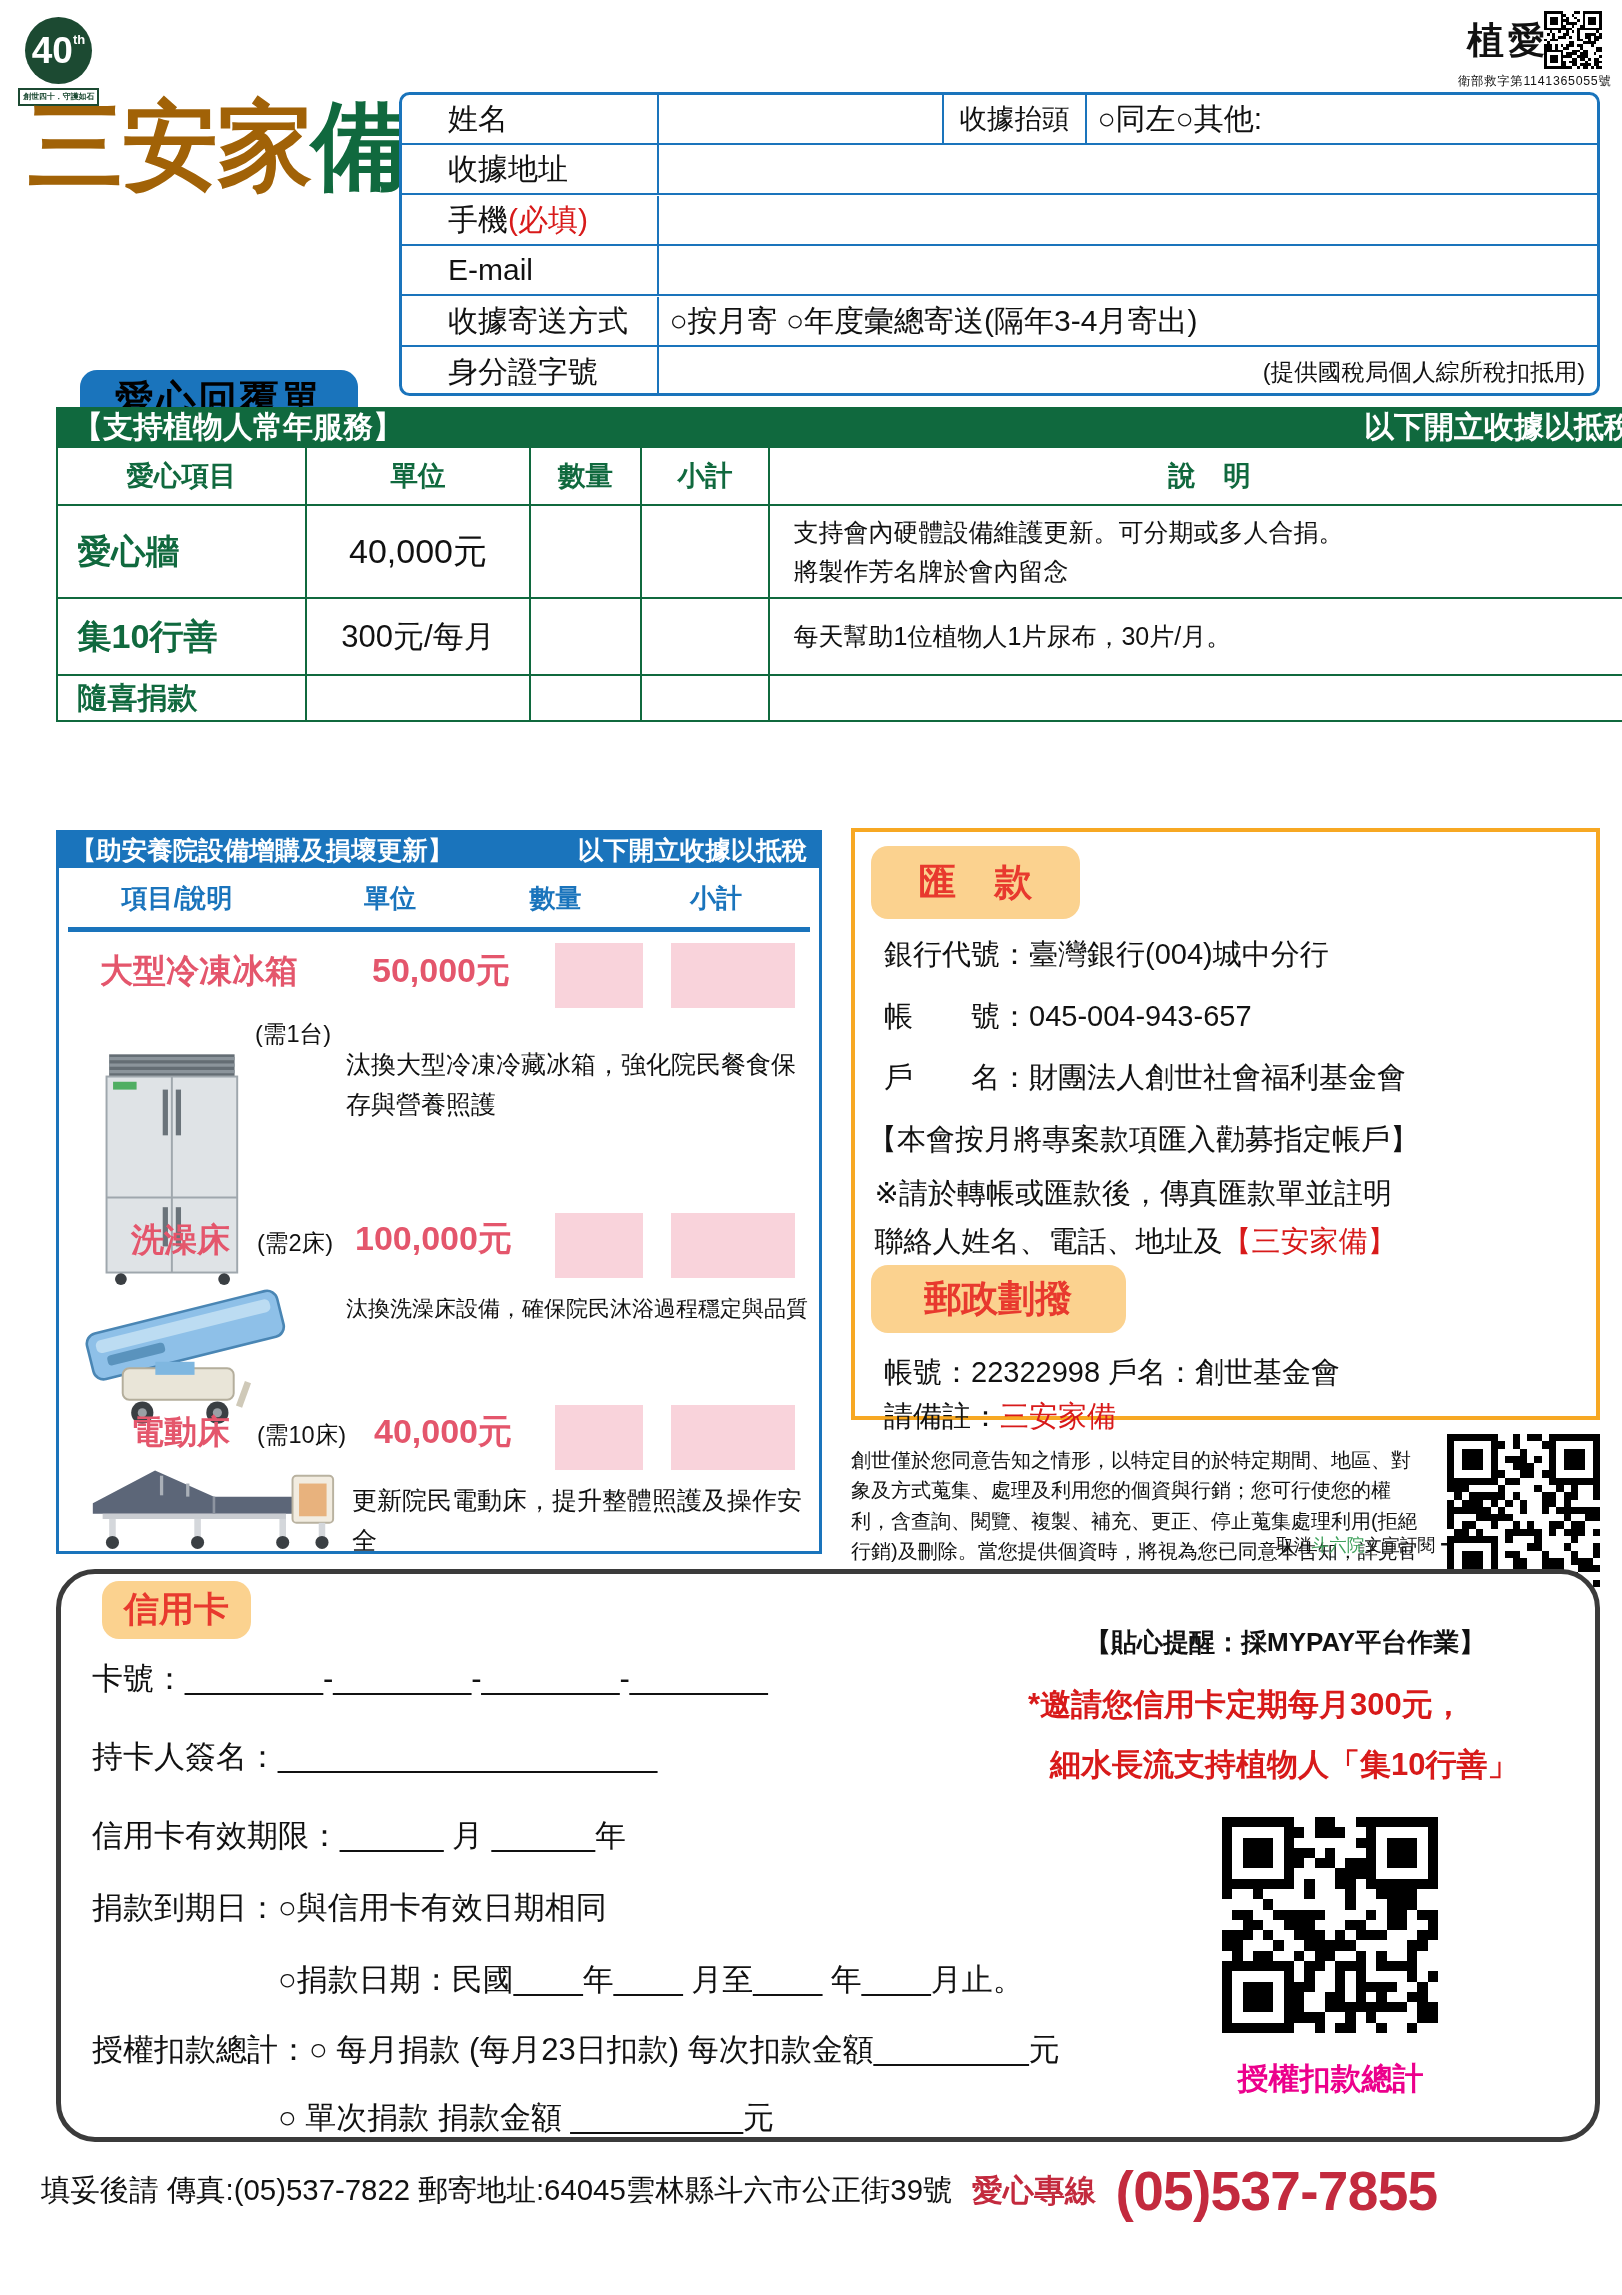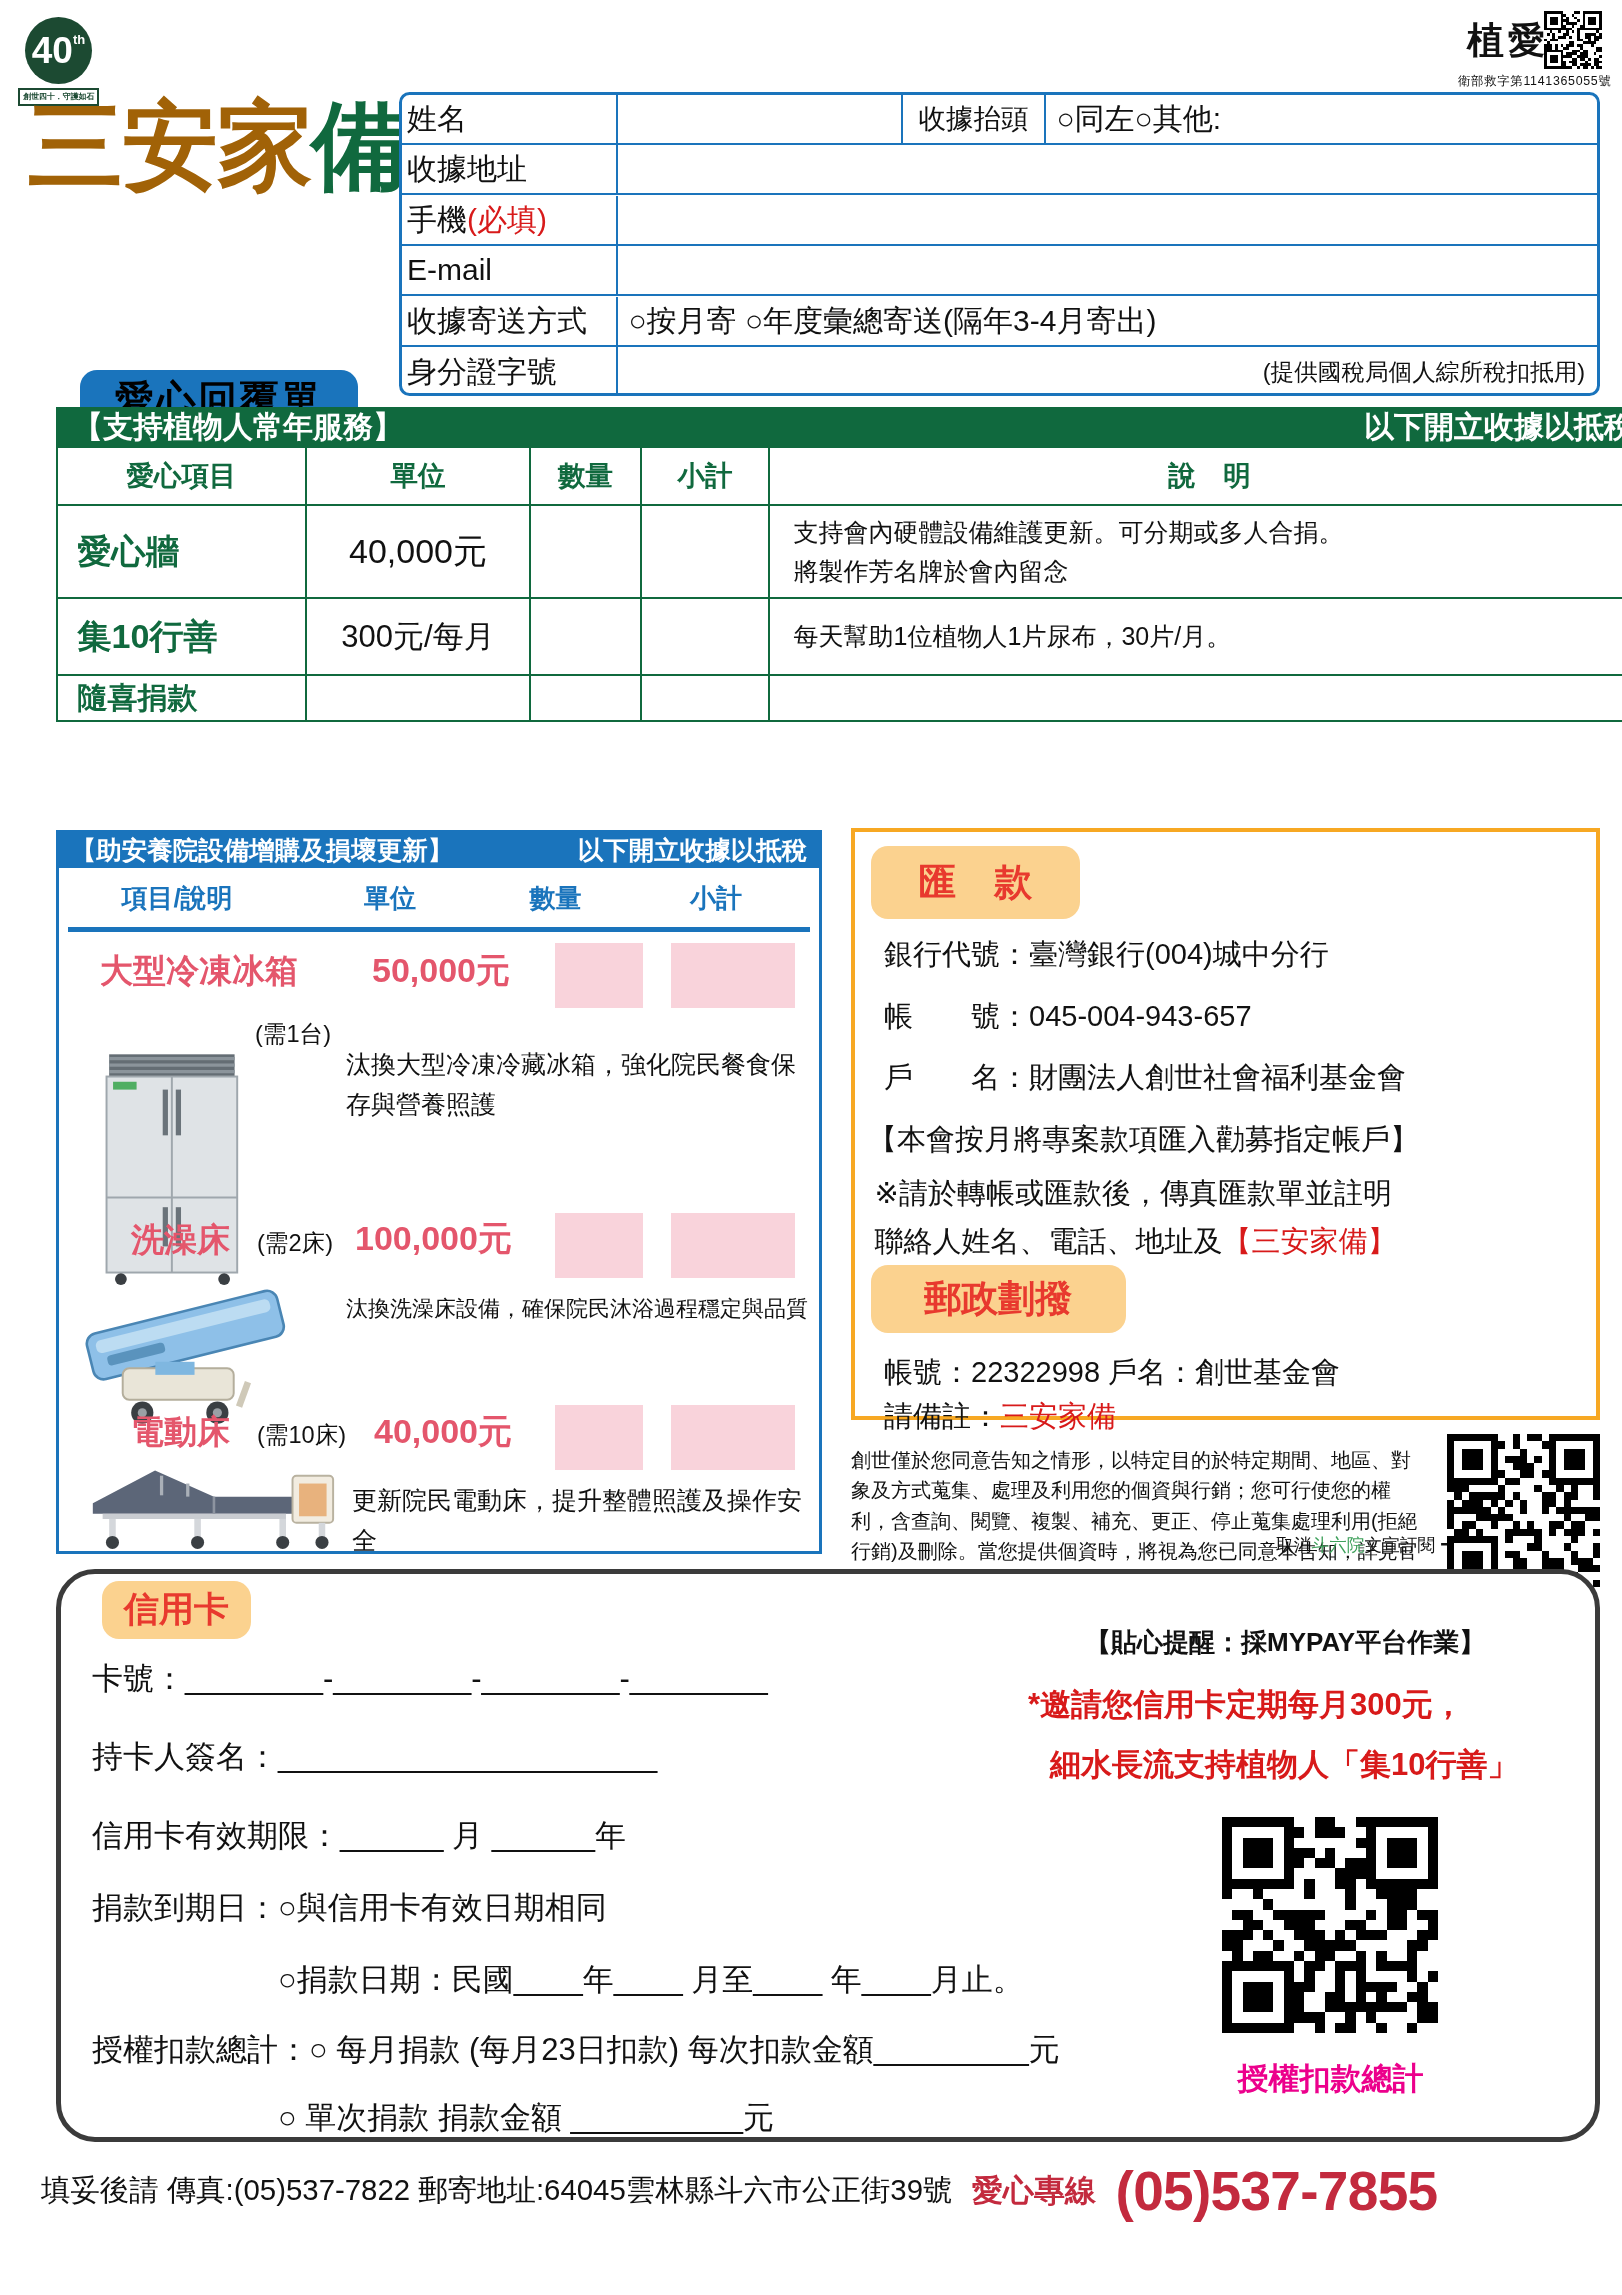--- a/index.html
+++ b/index.html
@@ -22,21 +22,21 @@
     border-radius:17px; color:#000000; font-size:39px; font-weight:800; display:flex; align-items:center; justify-content:center; letter-spacing:2.6px; }
   .org-mark { position:absolute; left:1467px; top:15.7px; font-size:37px; font-weight:900; letter-spacing:3.9px; }
   .org-qr { position:absolute; left:1544px; top:10.5px; width:58px; height:58px; }
   .org-license { position:absolute; left:1458px; top:73px; font-size:12.4px; letter-spacing:0.7px; }
 
   
   .contact { position:absolute; left:399px; top:92px; width:1201px; height:304px;
     border:3.9px solid #1a74bc; border-radius:10.5px; background:#fff; overflow:hidden; }
   .c-row { position:absolute; left:0; width:100%; height:50px; border-bottom:2px solid #1a74bc; display:flex; }
   .c-row:last-child { border-bottom:none; }
-  .c-label { width:216px; border-right:2px solid #1a74bc; font-size:30px; display:flex; align-items:center; padding-left:5px; flex:none; }
+  .c-label { width:216px; border-right:2px solid #1a74bc; font-size:30px; display:flex; align-items:center; padding-left:5px; flex:none;margin-left:41px; }
   .c-val { flex:1; font-size:30px; display:flex; align-items:center; padding-left:10.5px; }
   .c-l2 { width:145px; border-left:2px solid #1a74bc; border-right:2px solid #1a74bc; font-size:27.5px;
     display:flex; align-items:center; justify-content:center; flex:none; }
   .req { color:#d81a1a; }
   .c-note { flex:1; display:flex; align-items:center; justify-content:flex-end; font-size:23.6px; padding-right:11.8px; }
 
   
   .annual { position:absolute; left:56px; top:407px; width:1595px; }
   .annual-head { height:41px; background:#10693e; color:#fff; display:flex; justify-content:space-between;
     align-items:center; padding:0 17px; font-size:30px; font-weight:700; }

